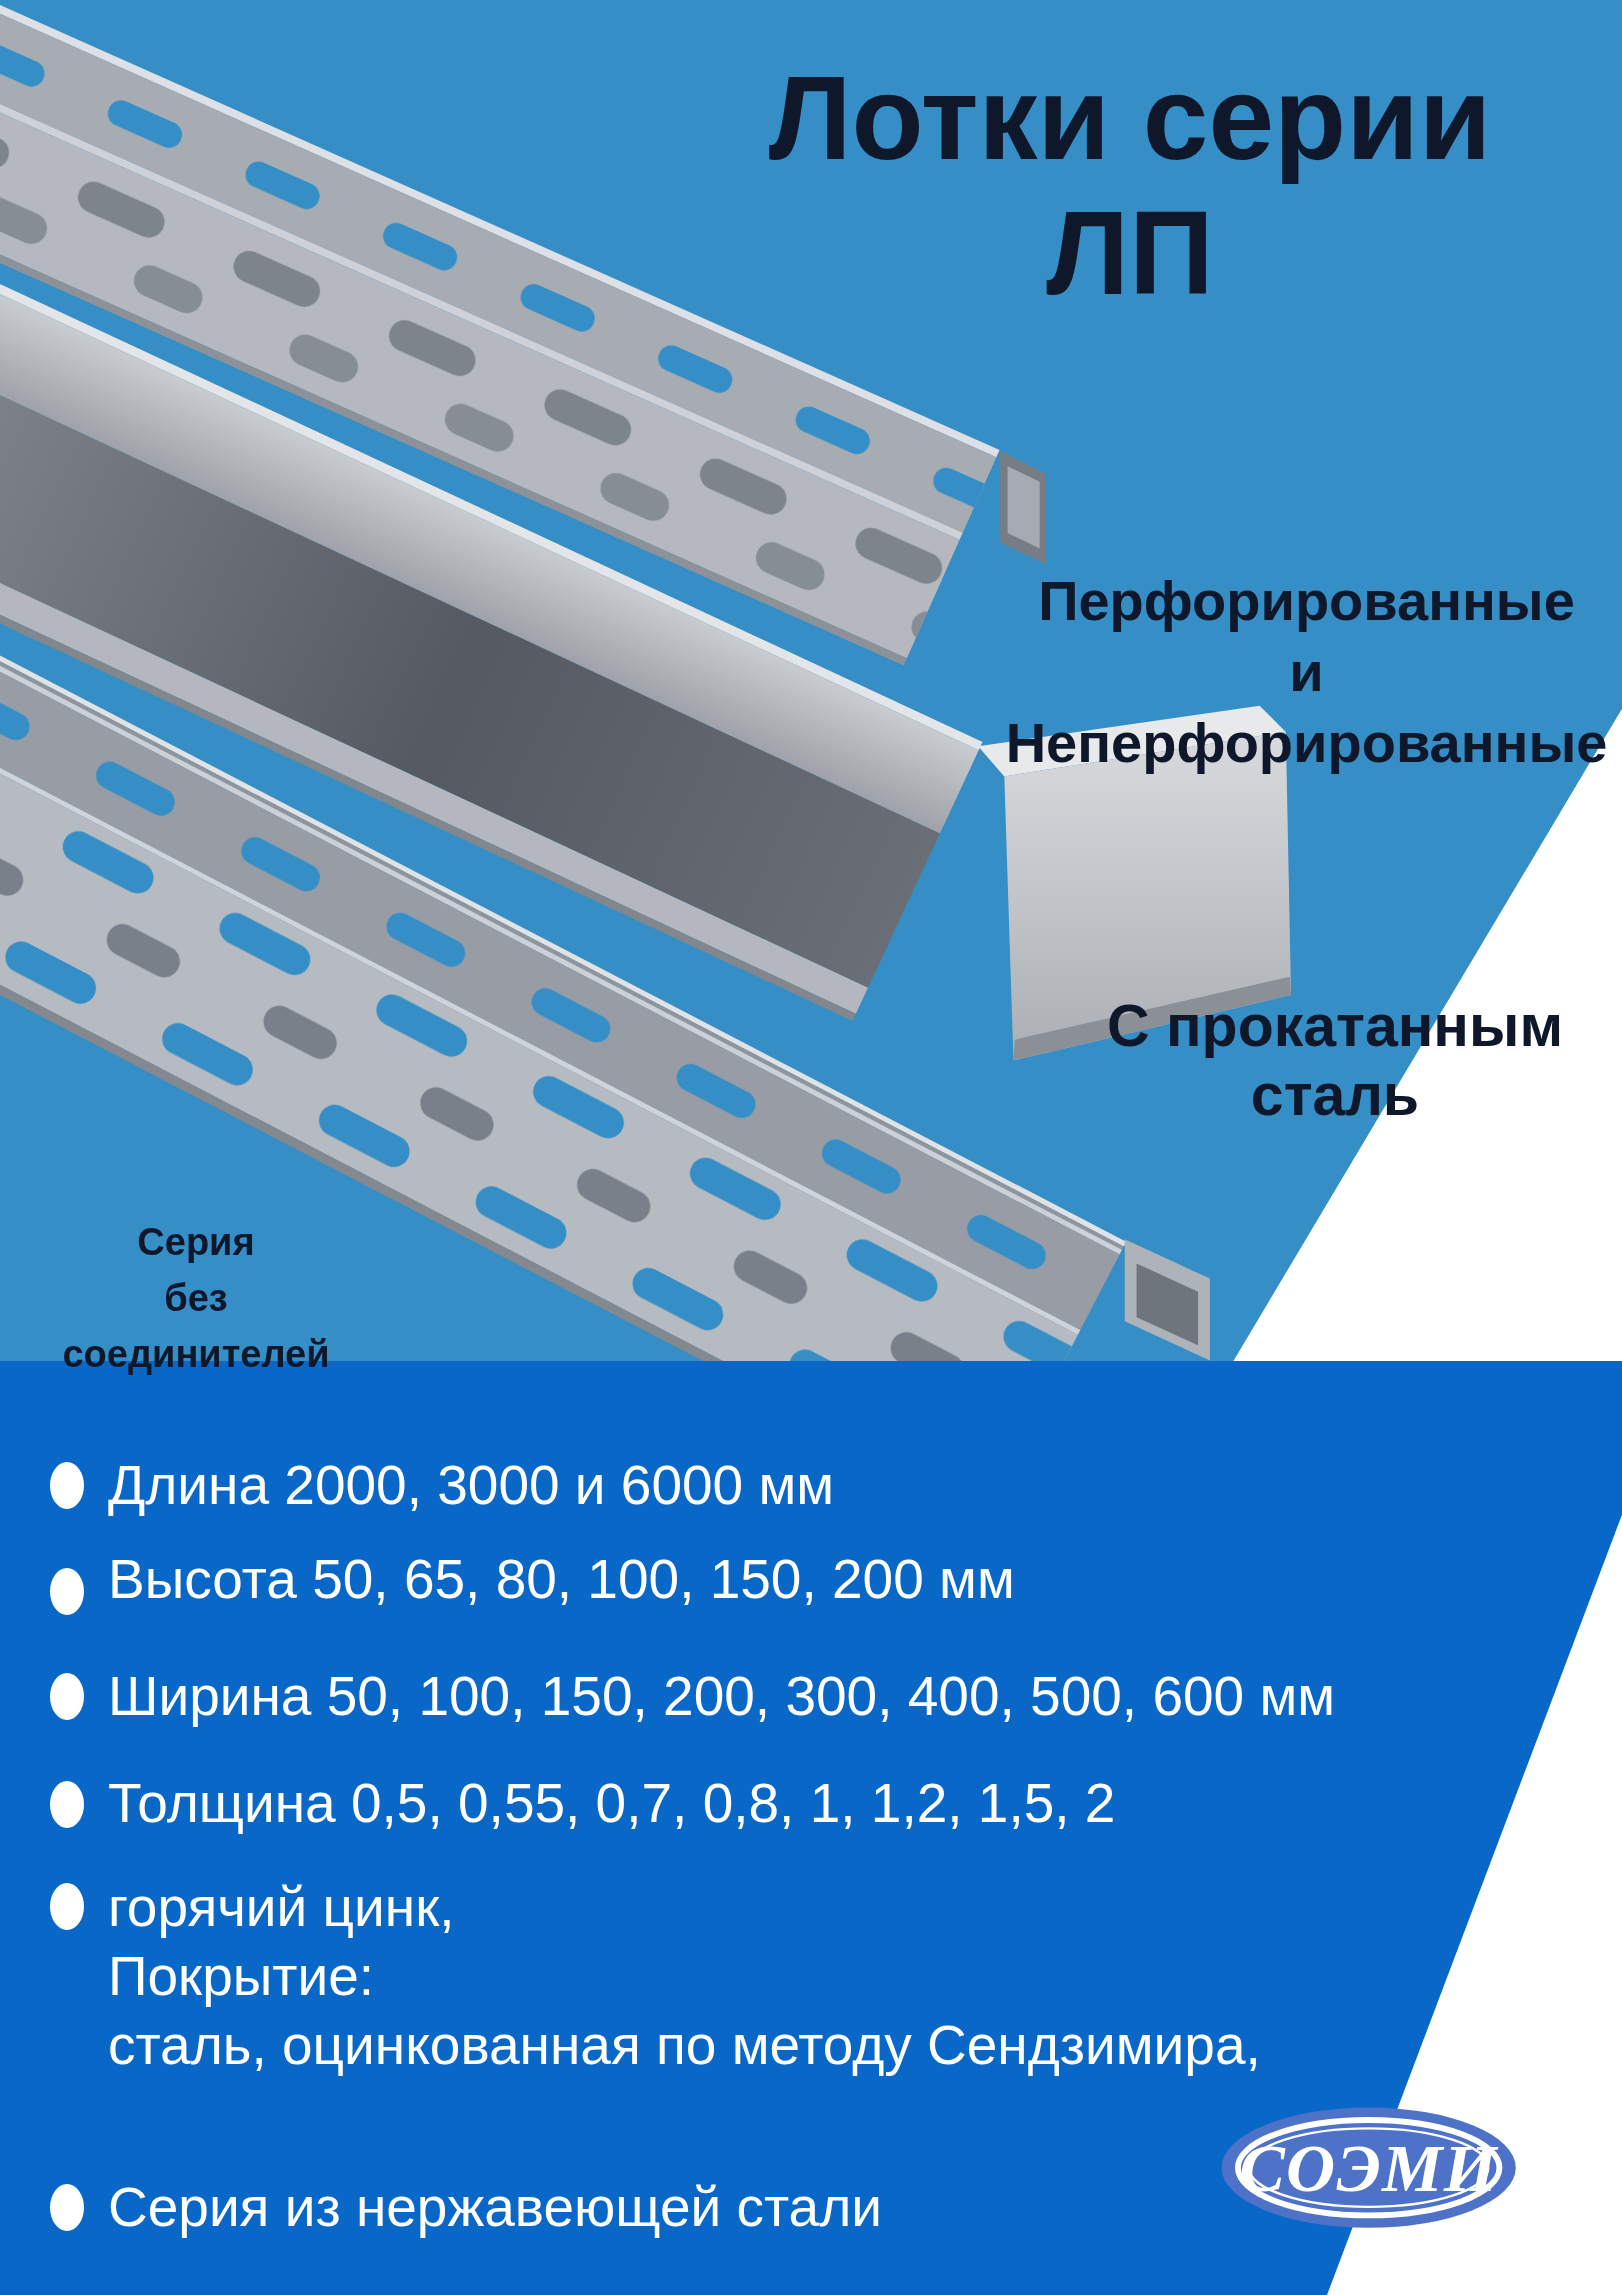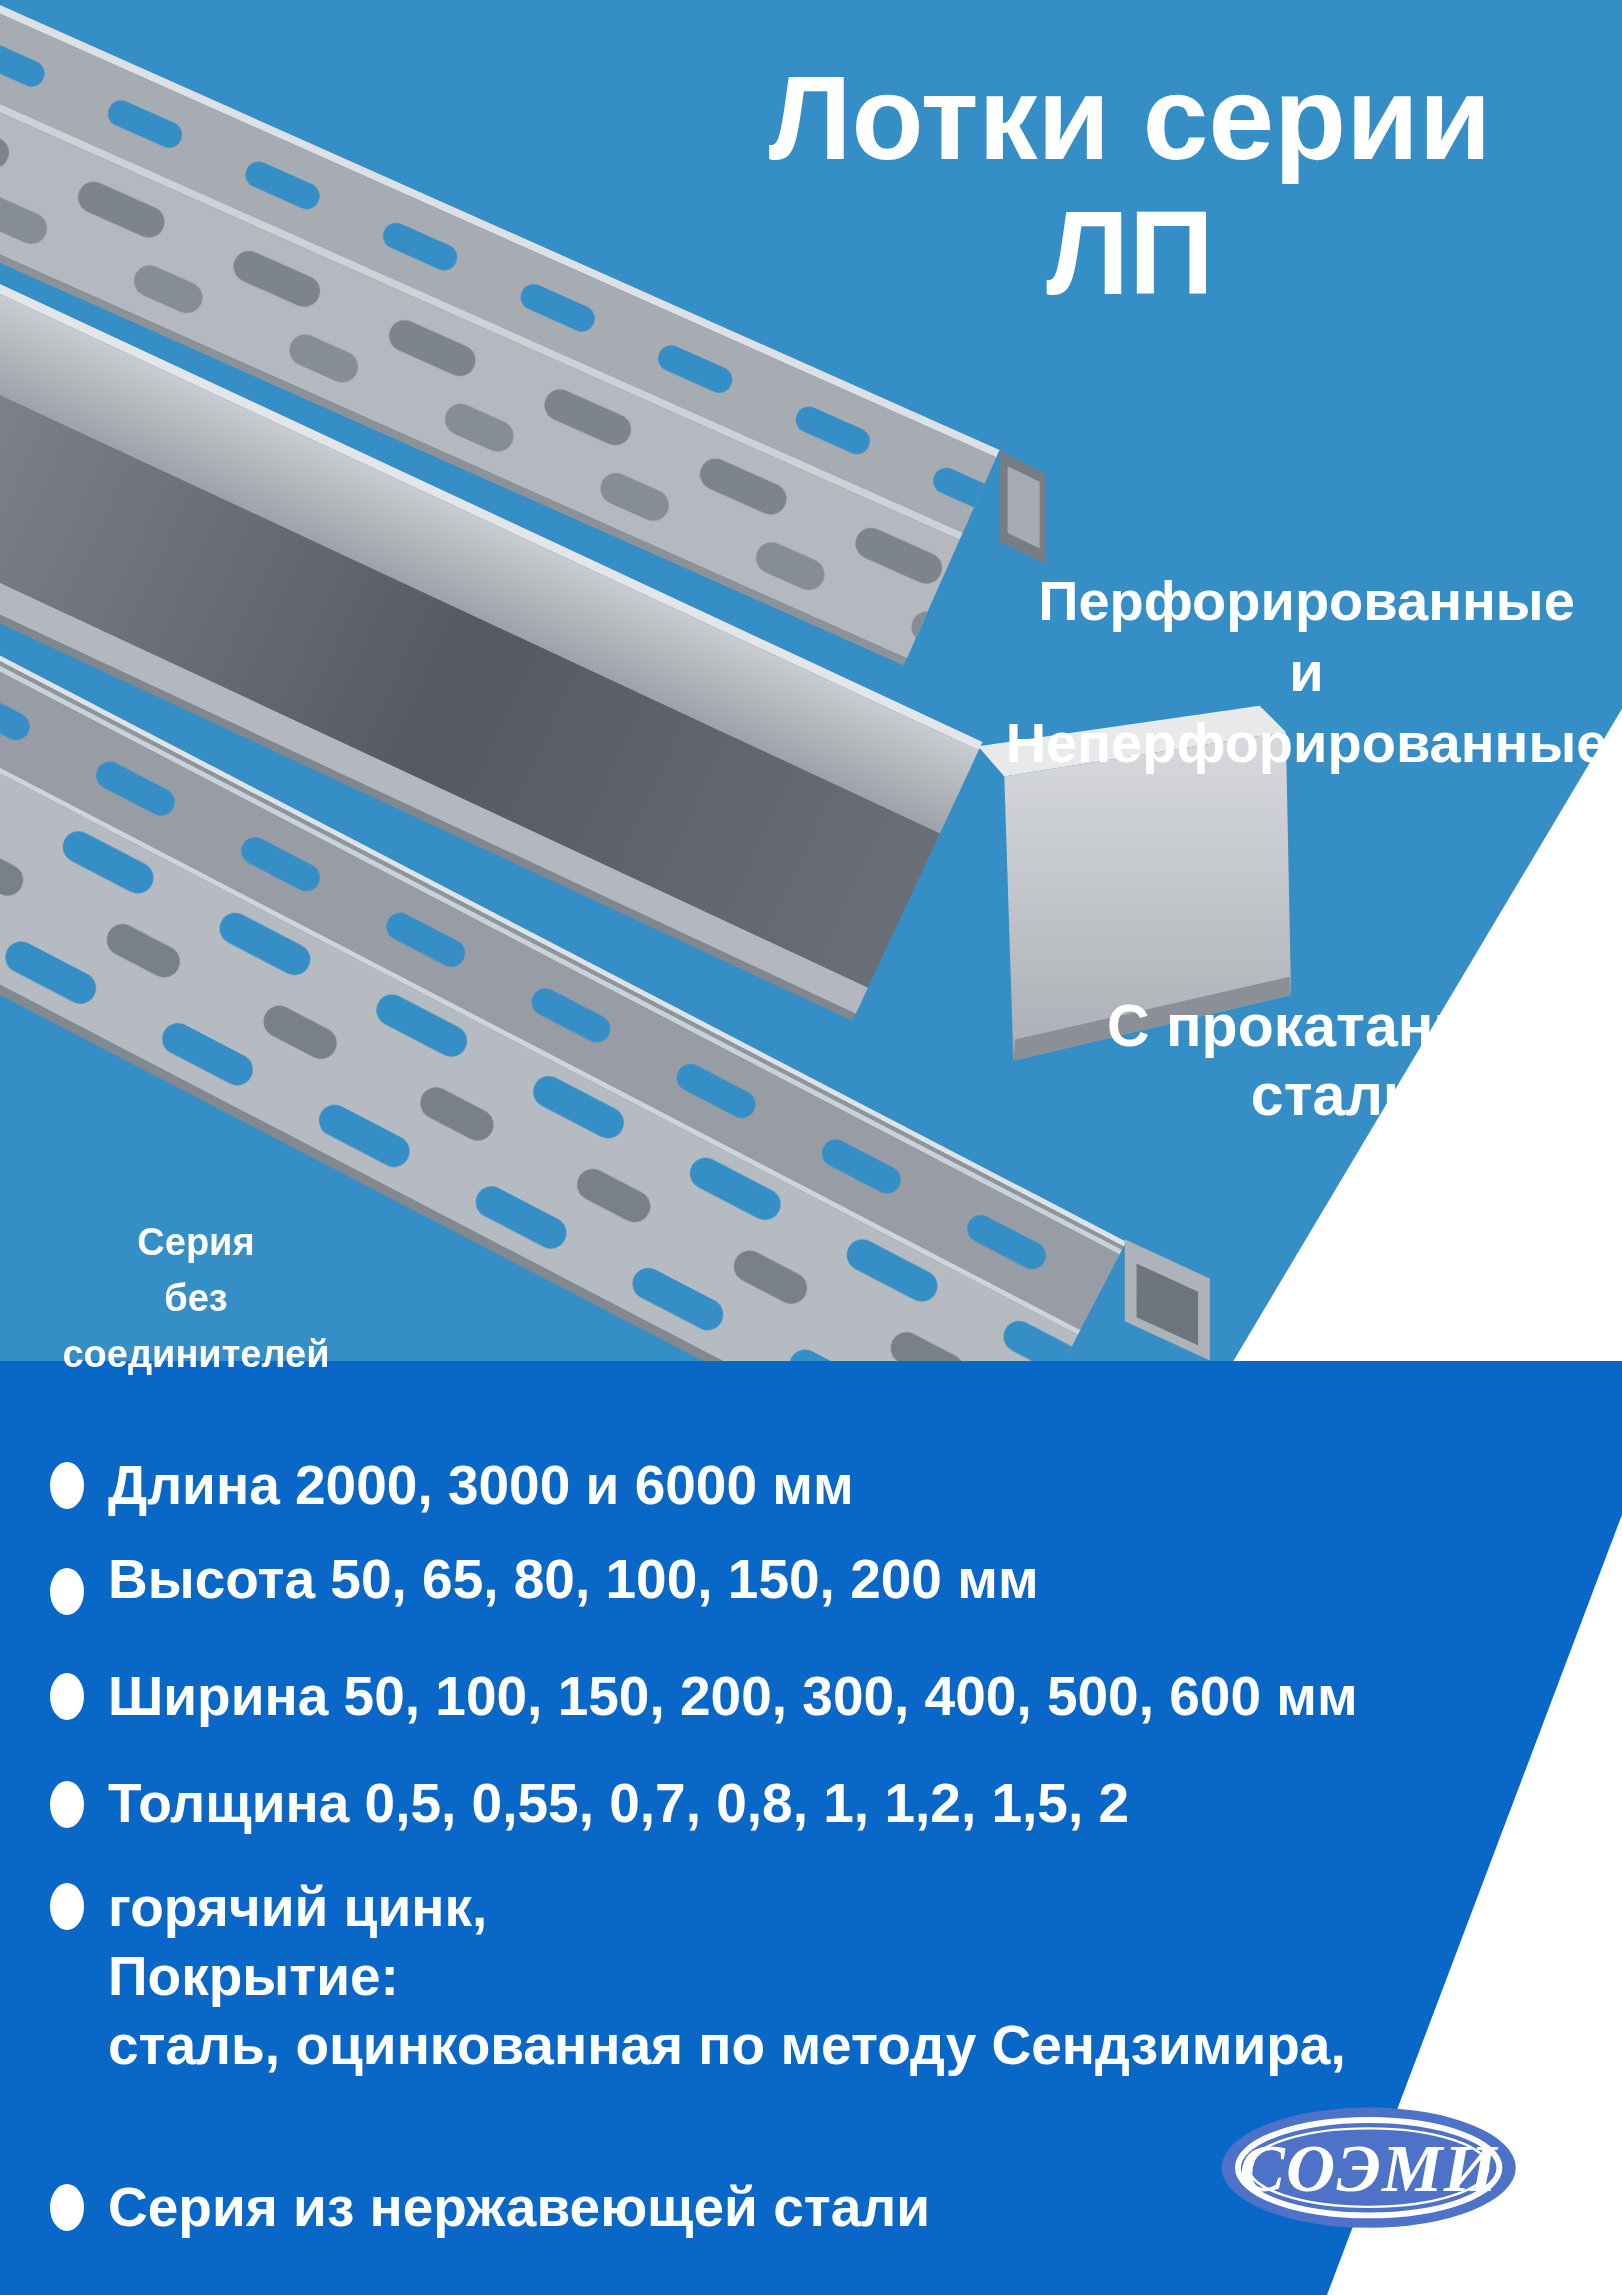--- a/index.html
+++ b/index.html
@@ -10,28 +10,28 @@
   }
   .poster *{box-sizing:border-box;}
   .trays{position:absolute;left:0;top:0;z-index:1;}
   .wedge{position:absolute;background:#FFFFFF;}
   .wedge-top{left:1231px;top:707px;width:392px;height:658px;z-index:2;
     clip-path:polygon(100% 0,100% 100%,0 100%);}
   .band-dark{position:absolute;left:0;top:1361px;width:1623px;height:934px;
     background:#0967C8;z-index:3;}
   .wedge-bottom{left:1327px;top:1512px;width:296px;height:783px;z-index:4;
     clip-path:polygon(100% 0,100% 100%,0 100%);}
-  .txt{position:absolute;color:#ffffff;font-weight:700;text-align:center;z-index:5;}
+  .txt{position:absolute;color:#0f172a;font-weight:700;text-align:center;z-index:5;}
   .title{left:638px;top:51px;width:984px;font-size:118px;line-height:135px;}
   .lbl-perf{left:990px;top:565px;width:633px;font-size:56px;line-height:71px;}
   .lbl-lock{left:1034px;top:992px;width:602px;font-size:59px;line-height:69px;}
   .lbl-mount{left:26px;top:1214px;width:340px;font-size:38px;line-height:56px;}
   .bullet-dot{position:absolute;width:34px;height:47px;border-radius:50%;
     background:#FFFFFF;left:50px;z-index:5;}
-  .spec{position:absolute;left:108px;color:#FFFFFF;font-weight:700;
+  .spec{position:absolute;left:108px;color:#FFFFFF;font-weight:400;
     font-size:55px;line-height:65px;white-space:nowrap;z-index:5;}
   .spec-block{line-height:69px;}
   .logo{position:absolute;left:1217px;top:2104px;z-index:6;}
 </style>
 </head>
 <body>
 
 <div class="poster">
 
   <svg class="trays" width="1623" height="1365" viewBox="0 0 2479 2085">

